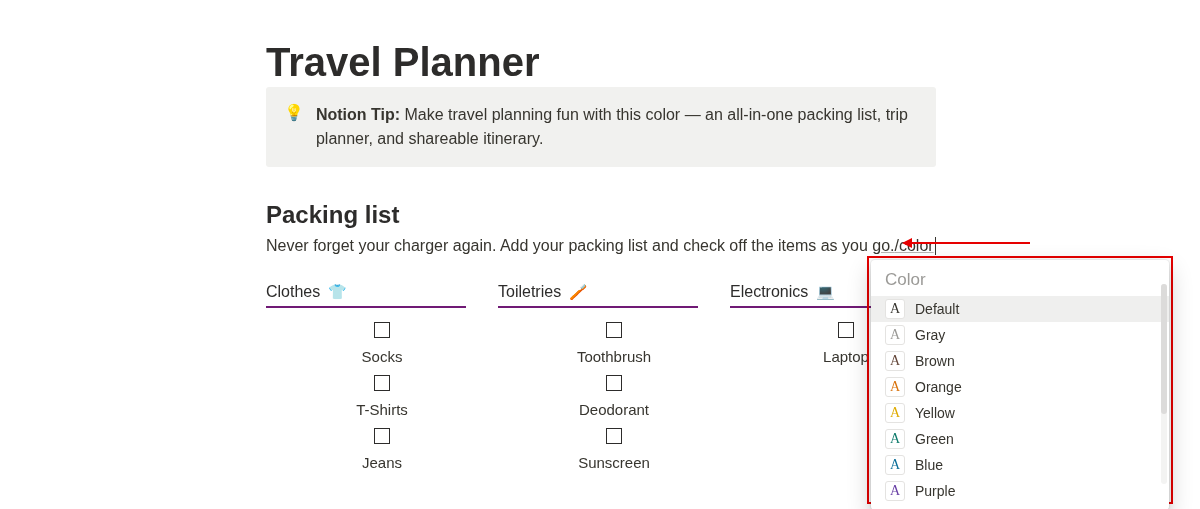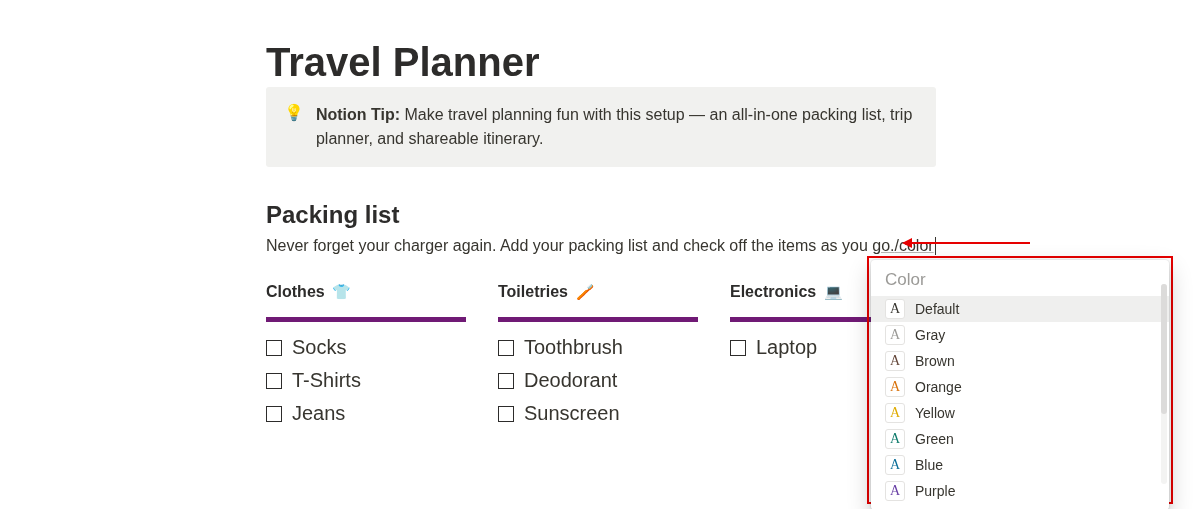--- a/index.html
+++ b/index.html
@@ -74,38 +74,39 @@
   }
   .columns {
     display: flex;
     gap: 0;
   }
   .col {
     width: 232px;
   }
   .col-heading {
     font-size: 16px;
-    font-weight: 700;
+    font-weight: 400;
     color: #2d2c2b;
     display: flex;
     align-items: center;
     gap: 8px;
-    padding-bottom: 16px;
-    border-bottom: 5px solid #701a75;
+    padding-bottom: 5px;
+    border-bottom: 2px solid #701a75;
     margin-bottom: 14px;
     width: 200px;
   }
   .col-heading .icon { font-size: 15px; }
   .todo-item {
     display: flex;
     align-items: center;
     gap: 10px;
-    font-size: 20px;
+    font-size: 15px;
     margin-bottom: 10px;
     color: #37352f;
+    flex-direction: column;
   }
   .checkbox {
     width: 16px;
     height: 16px;
     border: 1.5px solid #2d2c2b;
     background: #fff;
     flex-shrink: 0;
   }
   
   .arrow {
@@ -196,21 +197,21 @@
 </head>
 <body>
 
 <div class="page">
   <h1 class="page-title">Travel Planner</h1>
 
   <div class="callout">
     <span class="bulb">💡</span>
     <div class="text">
       <b>Notion Tip:</b>
-      <span>Make travel planning fun with this setup — an all-in-one packing list, trip planner, and shareable itinerary.</span>
+      <span>Make travel planning fun with this color — an all-in-one packing list, trip planner, and shareable itinerary.</span>
     </div>
   </div>
 
   <h2 class="section-heading">Packing list</h2>
 
   <p class="paragraph">
     <span>Never forget your charger again. Add your packing list and check off the items as you </span><span class="cmd">go.</span><span class="cmd">/color</span><span class="caret"></span>
   </p>
 
   <div class="columns">

